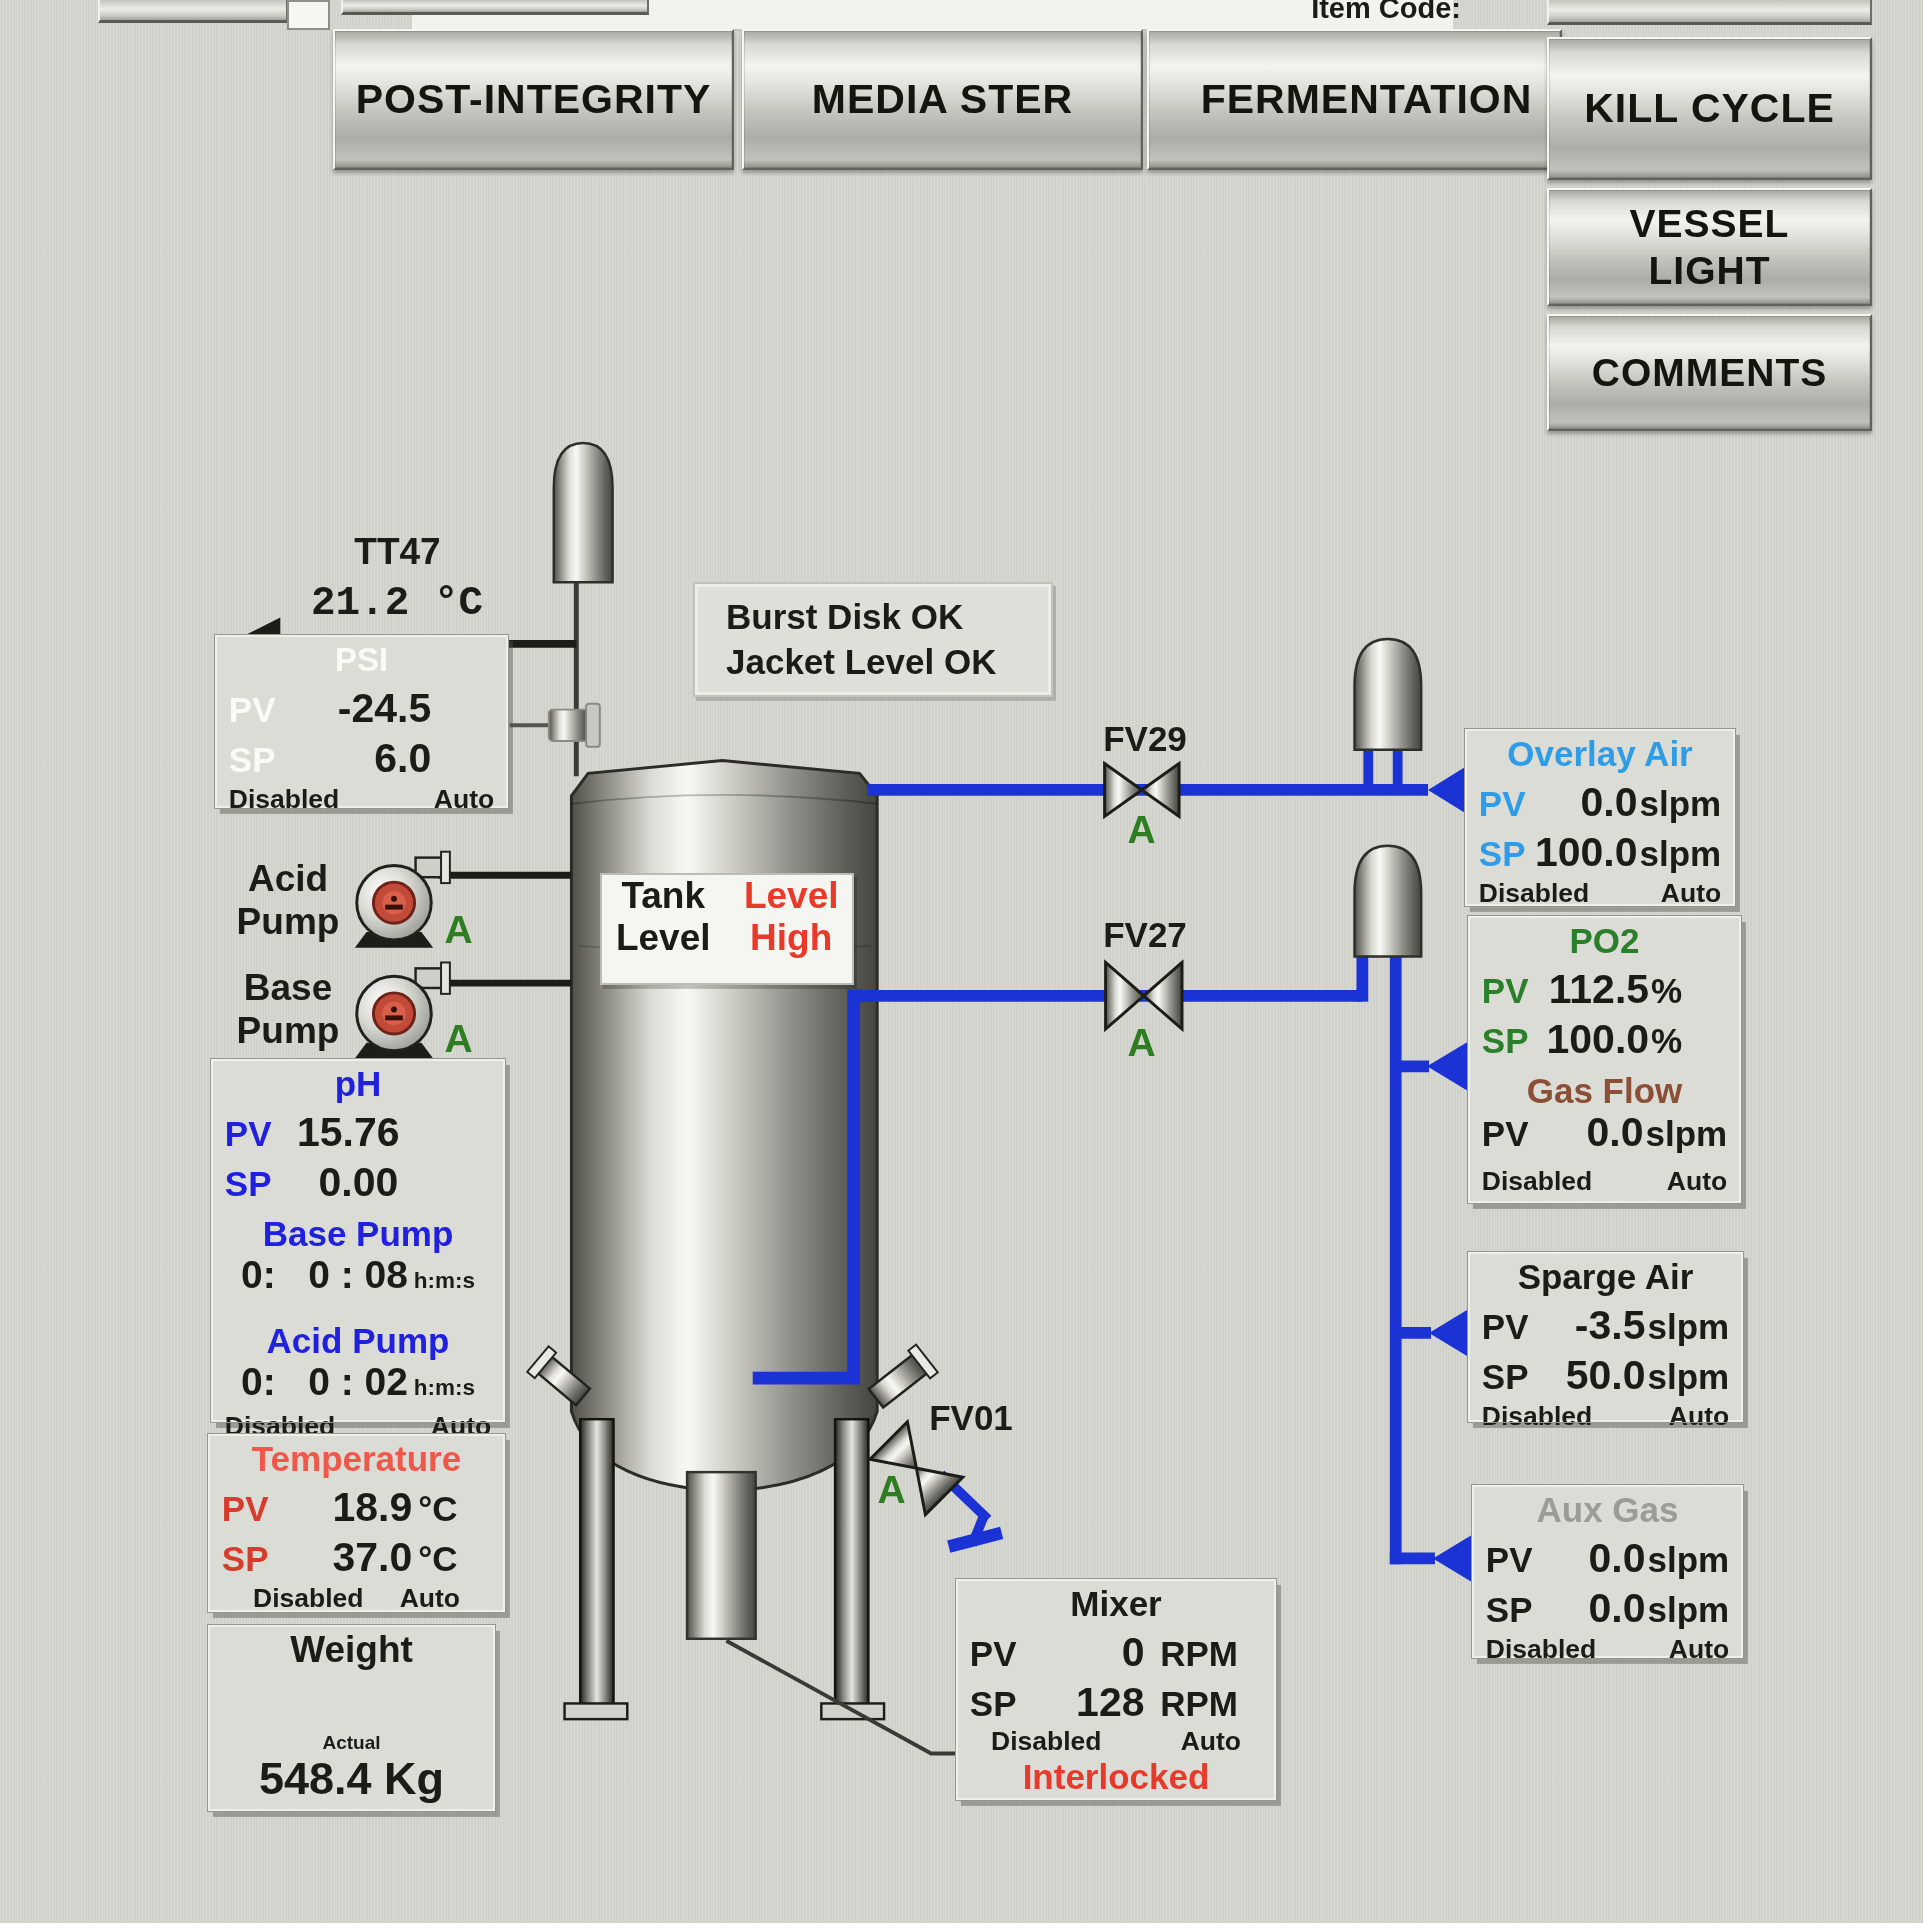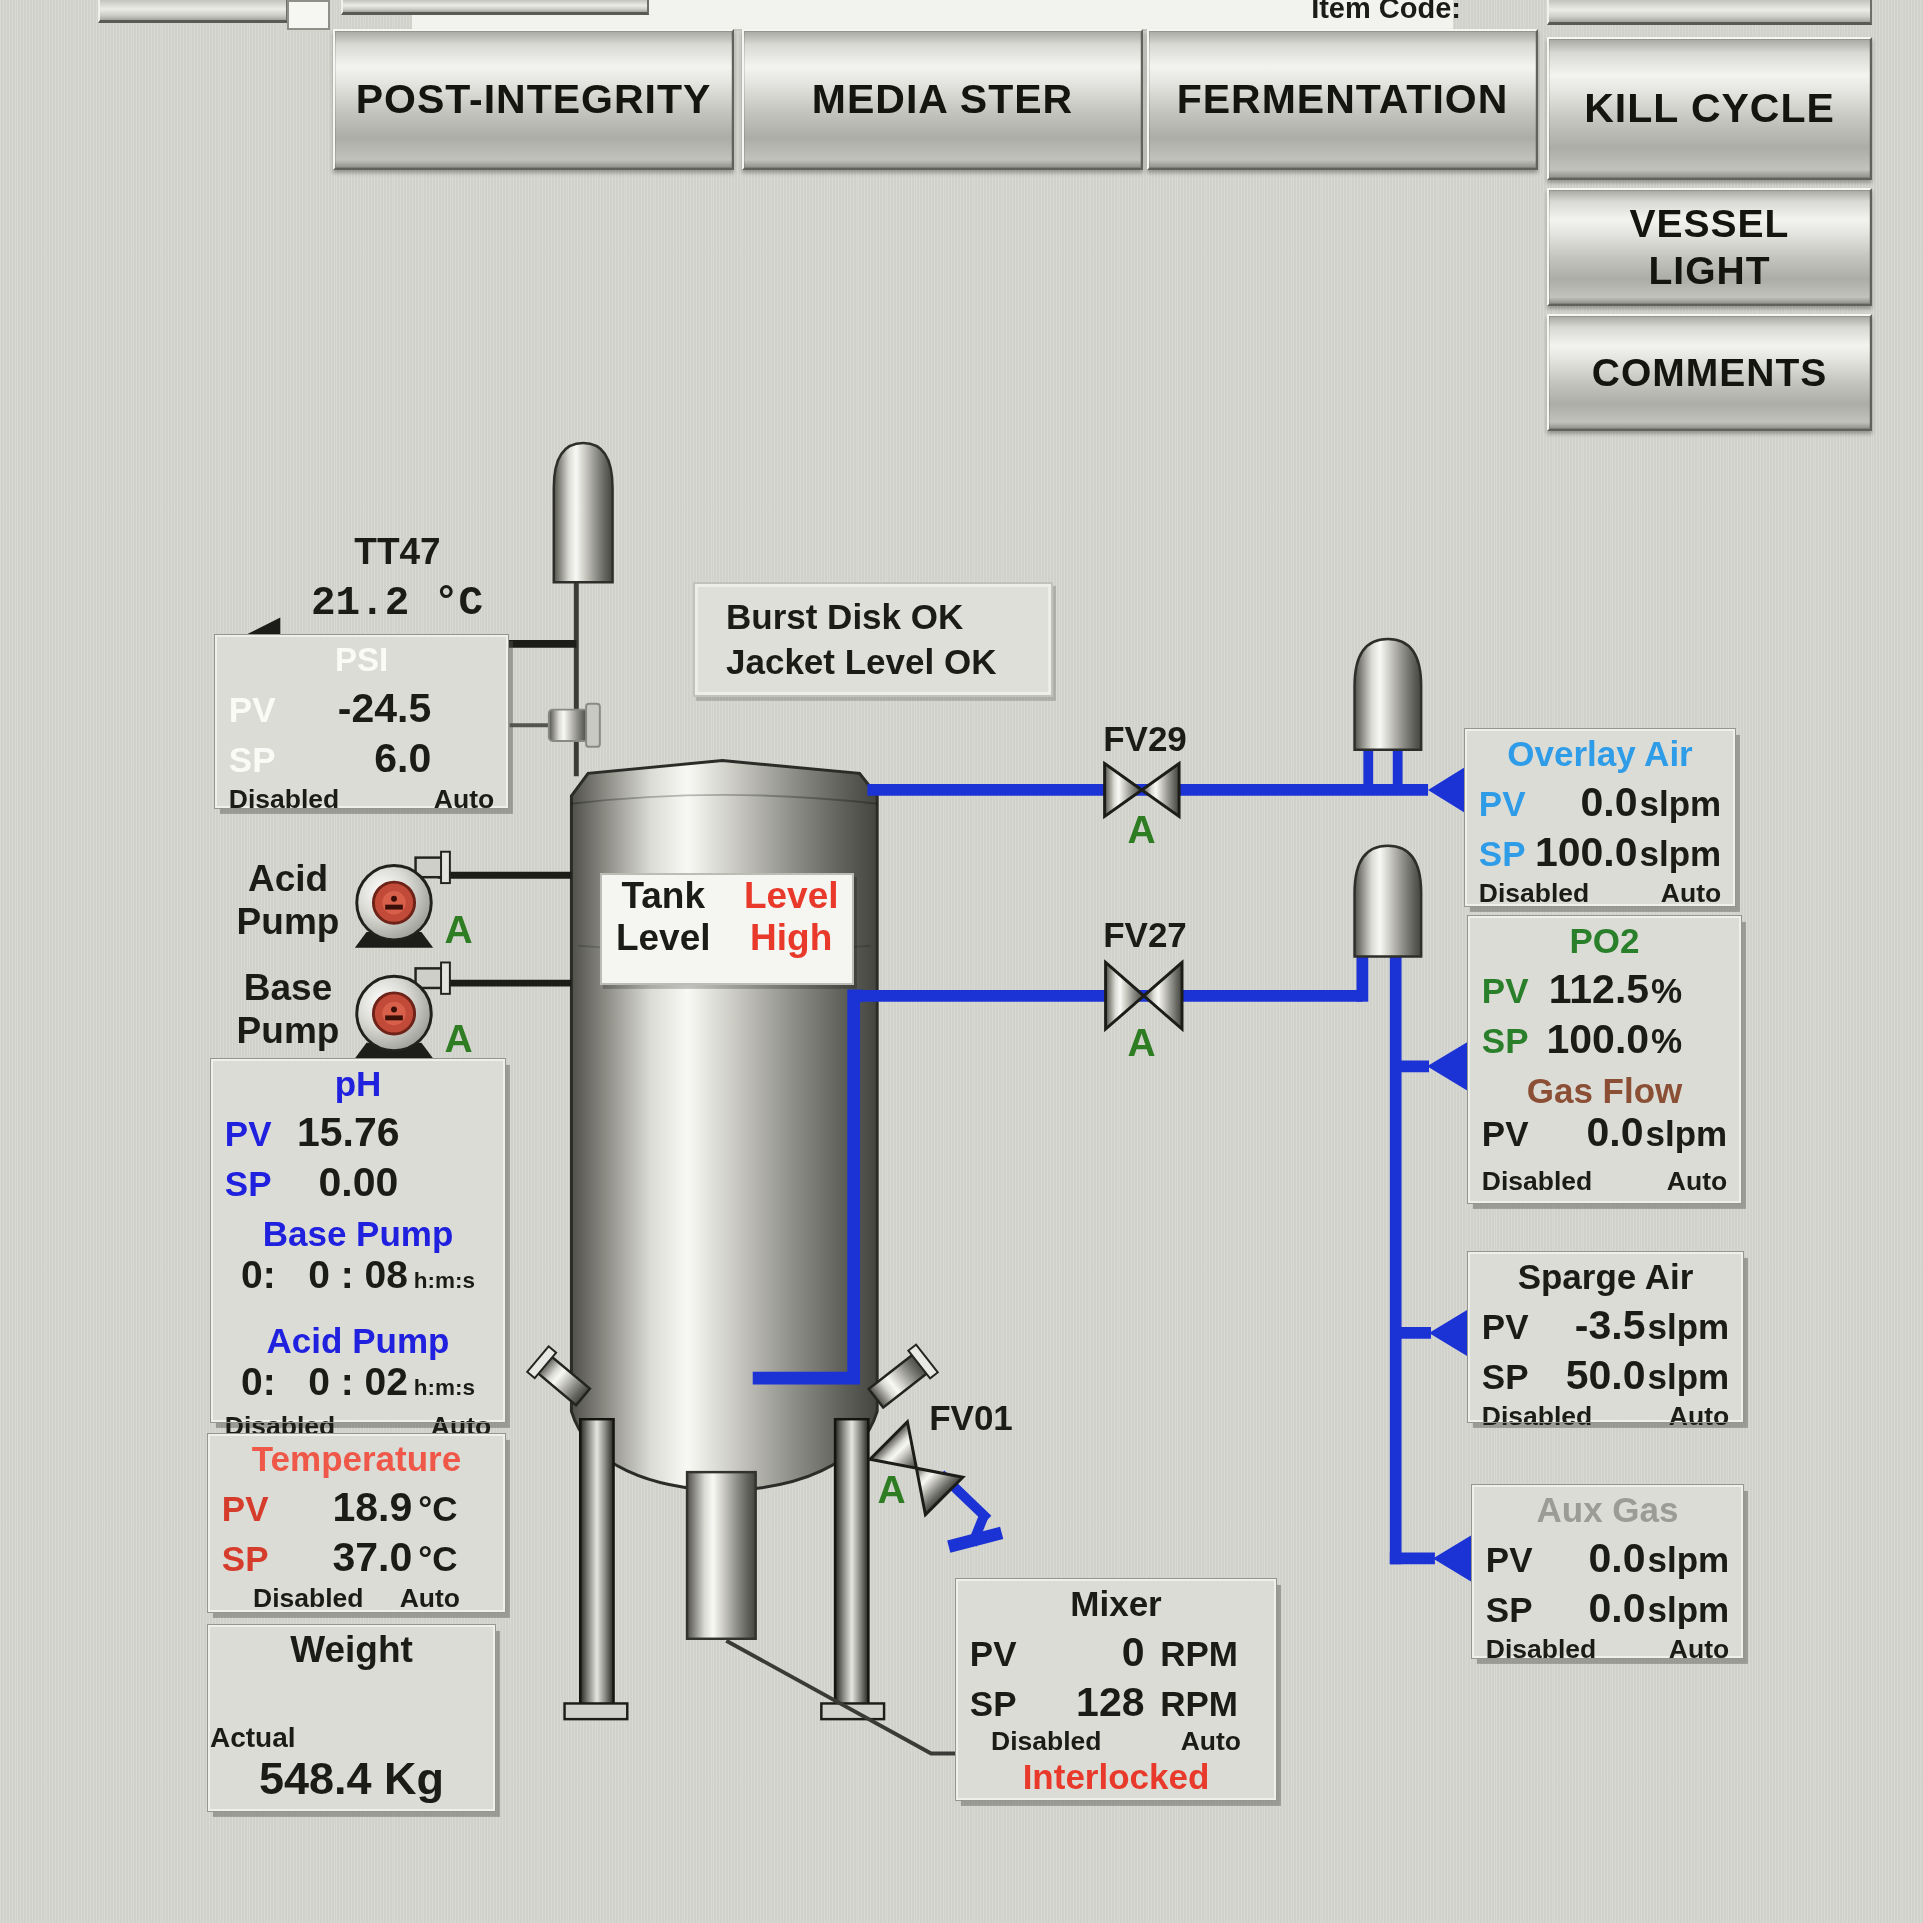--- a/index.html
+++ b/index.html
@@ -214,21 +214,21 @@
   <div class="frag" style="left:341px;top:0;width:304px;height:11.8px;"></div>
   <div class="abs" style="left:1255px;top:-7.8px;width:206px;height:33px;overflow:hidden;font-size:29px;text-align:right;">Item Code:</div>
   <div class="frag" style="left:1547px;top:0;width:321px;height:21.6px;"></div>
 
   <div class="nav-btn" style="left:333px;top:29px;width:397px;height:137px;">
     <span>POST-INTEGRITY</span>
   </div>
   <div class="nav-btn" style="left:742px;top:29px;width:397px;height:137px;">
     <span>MEDIA STER</span>
   </div>
-  <div class="nav-btn" style="left:1147px;top:29px;width:387px;height:137px;">
+  <div class="nav-btn" style="left:1147px;top:29px;width:387px;height:137px;padding-left:24px;">
     <span>FERMENTATION</span>
   </div>
   <div class="nav-btn" style="left:1547px;top:37px;width:321px;height:139px;">
     <span>KILL CYCLE</span>
   </div>
   <div class="nav-btn" style="left:1547px;top:188px;width:321px;height:114px;flex-direction:column;line-height:47px;font-size:39px;">
     <span>VESSEL</span>
     <span>LIGHT</span>
   </div>
   <div class="nav-btn" style="left:1547px;top:314px;width:321px;height:113px;font-size:39px;">
@@ -305,21 +305,21 @@
       <span class="unit" style="width:73px;">°C</span>
       </div>
     <div class="modes" style="padding:2px 43px 3.9px;">
         <span>Disabled</span>
       <span>Auto</span>
       </div>
   </div>
 
   <div class="panel" style="left:208px;top:1625px;width:283px;height:182px;">
     <div class="p-title" style="font-size:37px;">Weight</div>
-    <div style="margin-top:auto;text-align:left;font-size:28px;">Actual</div>
+    <div style="margin-top:auto;text-align:center;font-size:19px;">Actual</div>
     <div style="text-align:center;font-size:45px;line-height:49px;padding-bottom:5.9px;">548.4 Kg</div>
   </div>
 
   <div class="tank-label" style="left:600px;top:841px;width:250px;height:108px;">
     <div>Tank Level</div>
     <div class="alarm">Level High</div>
   </div>
 
   <div class="tag" style="left:1086px;top:719px;width:118px;">FV29</div>
   <div class="aflag" style="left:1120px;top:808px;width:43px;">A</div>

